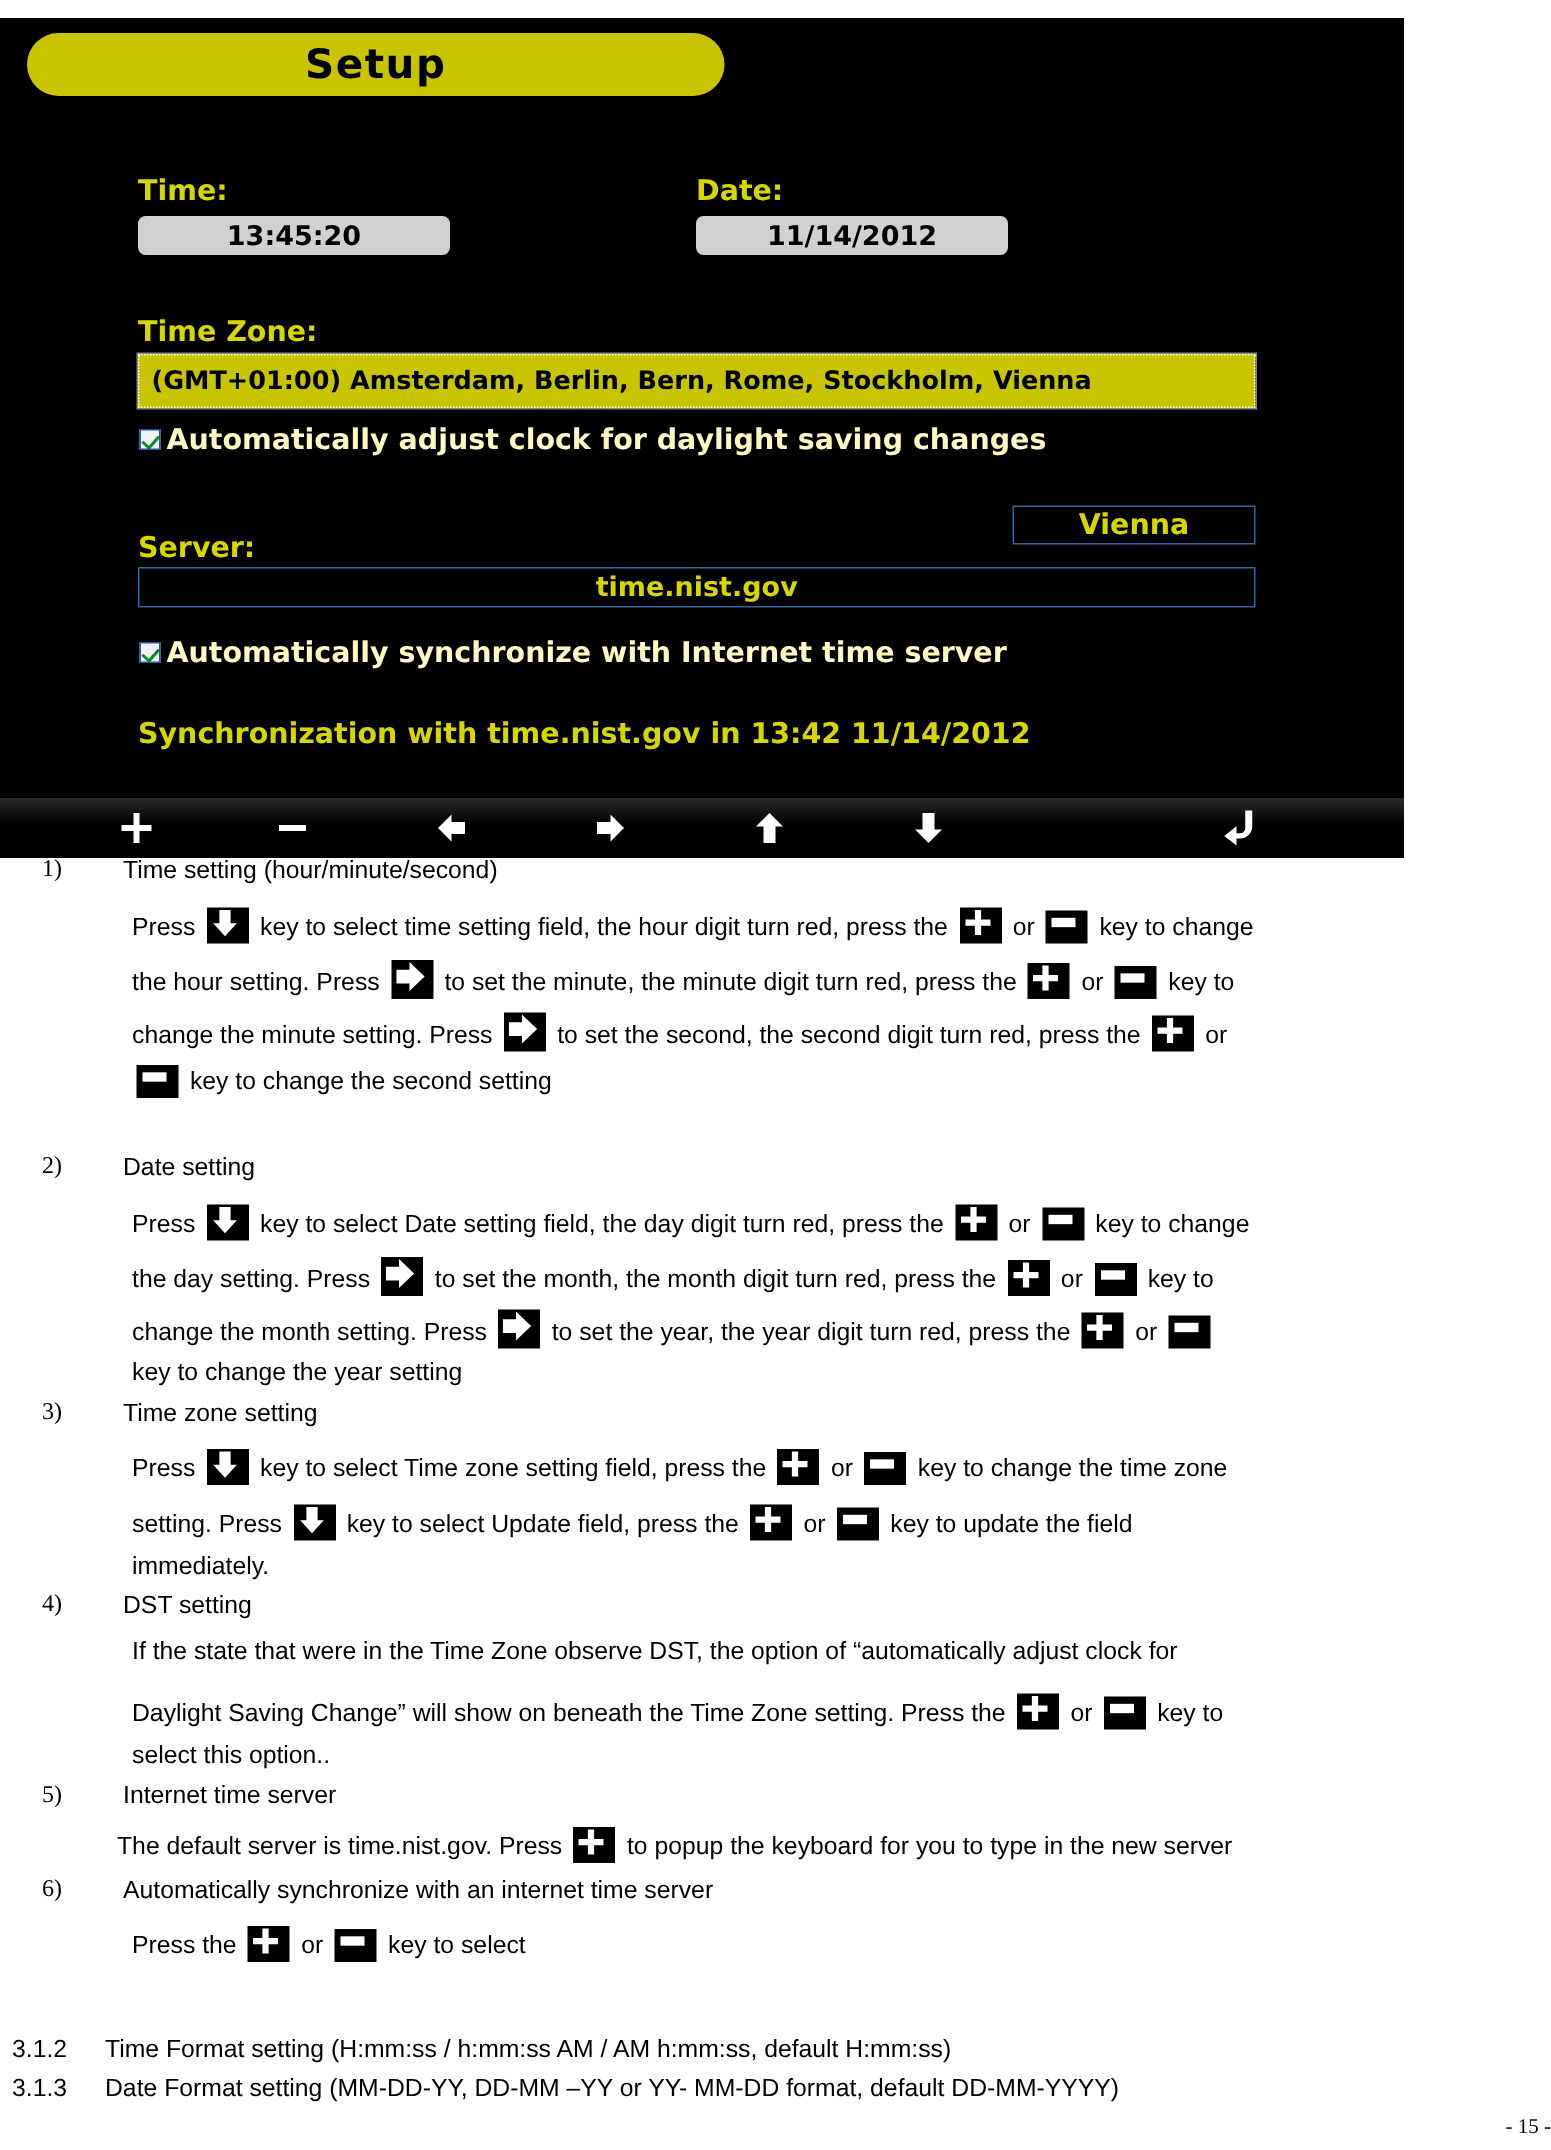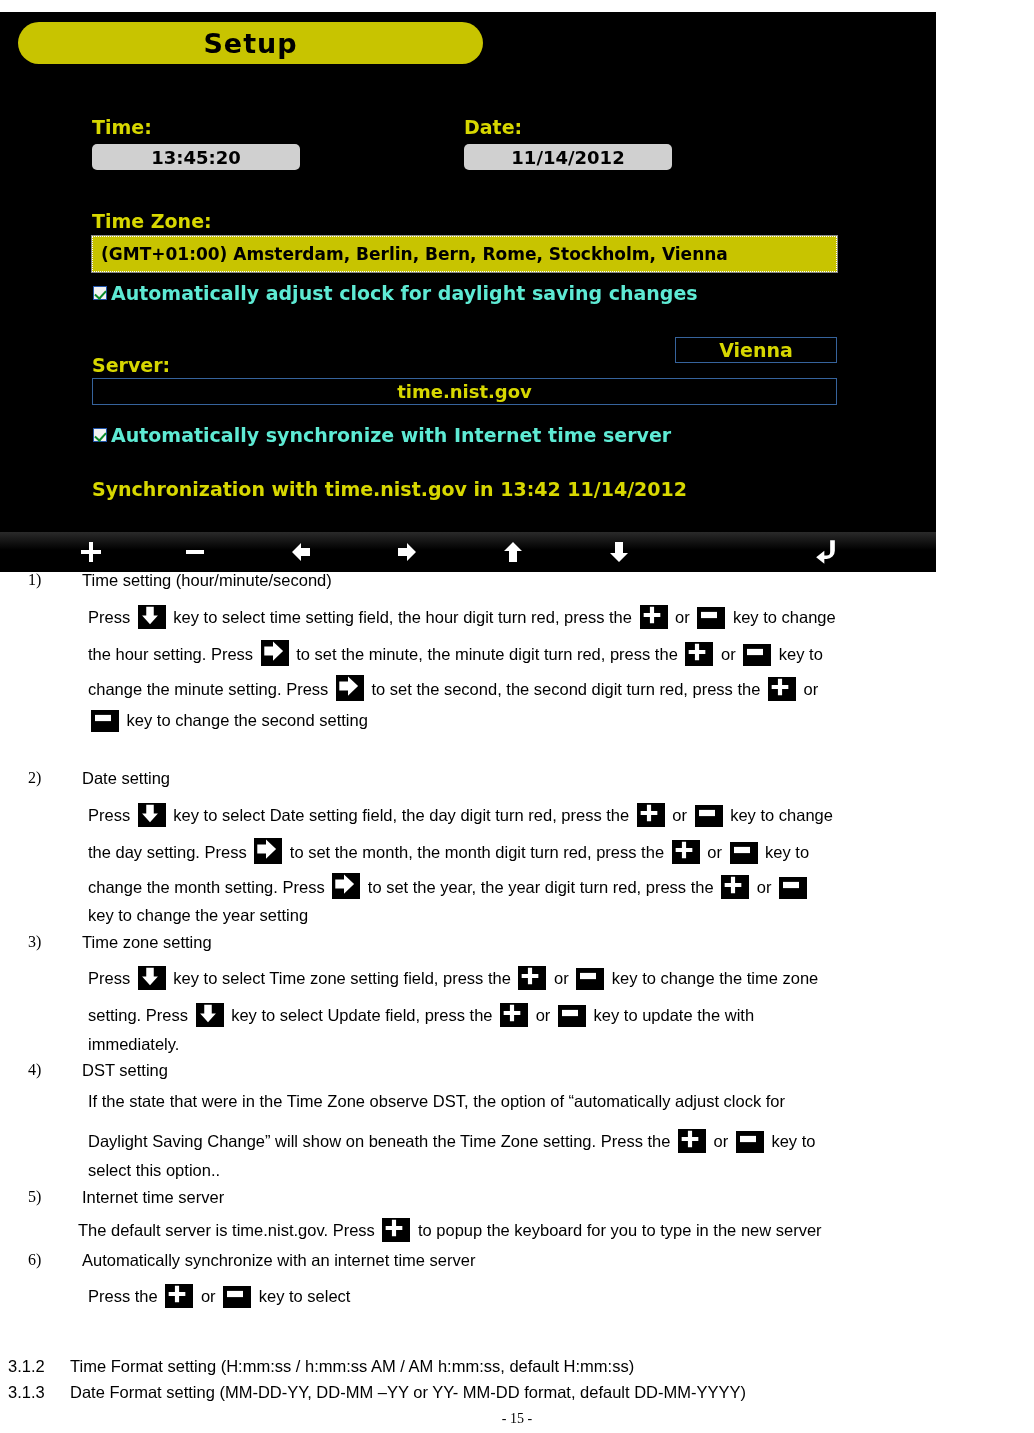--- a/index.html
+++ b/index.html
@@ -62,21 +62,21 @@
     display:flex; align-items:center;
     padding-left:8px;
     color:#000; font-size:17px; font-weight:bold;
     font-family:"DejaVu Sans", sans-serif;
     white-space:nowrap;
   }
 
   .chkrow {
     position:absolute;
     display:flex; align-items:center;
-    color:#5eead4; font-size:19px; font-weight:bold;
+    color:#fef9c3; font-size:19px; font-weight:bold;
     font-family:"DejaVu Sans", sans-serif;
     white-space:nowrap;
     text-align:center;
   }
   .checkbox {
     width:14px; height:14px;
     background:#f2f2f2;
     border:1px solid #2255aa;
     margin-right:4px;
     position:relative;
@@ -178,21 +178,21 @@
   .sec {
     position:absolute;
     font-size:16.5px;
     white-space:nowrap;
   }
   .sec .snum { display:inline-block; width:62px; }
 
   .pagenum {
     position:absolute;
     left:0; width:1034px;
-    text-align:center;
+    text-align:right;
     font-family:"Liberation Serif", serif;
     font-size:14px;
   }
 </style>
 </head>
 <body>
 
 <div id="device">
 
   <div class="title-pill">Setup</div>
@@ -326,21 +326,21 @@
             <path d="M9.5 2h5v7.5H22v5h-7.5V22h-5v-7.5H2v-5h7.5z"></path>
           </svg></span><span> or </span><span class="ki minus"><svg viewBox="0 0 24 18" width="24" height="16">
             <rect x="3" y="5.5" width="18" height="7"></rect>
           </svg></span><span> key to change the time zone</span></span>
     <span class="para" style="left:88px; top:443px;"><span>setting.  Press  </span><span class="ki down"><svg viewBox="0 0 24 24" width="24" height="20">
             <path d="M12 23 2.5 12.5H7.5V2h9v10.5h5z"></path>
           </svg></span><span>  key  to  select  Update  field,  press  the  </span><span class="ki plus"><svg viewBox="0 0 24 24" width="24" height="20">
             <path d="M9.5 2h5v7.5H22v5h-7.5V22h-5v-7.5H2v-5h7.5z"></path>
           </svg></span><span>  or  </span><span class="ki minus"><svg viewBox="0 0 24 18" width="24" height="16">
             <rect x="3" y="5.5" width="18" height="7"></rect>
-          </svg></span><span>  key  to  update  the  with</span></span>
+          </svg></span><span>  key  to  update  the  field</span></span>
     <span class="para" style="left:88px; top:474px;"><span>immediately.</span></span>
   </div>
 
   <div class="item">
     <span class="num" style="top:500px;">4)</span>
     <span class="head" style="top:500px;">DST setting</span>
     <span class="para" style="left:88px; top:531px;"><span>If  the  state  that  were  in  the  Time  Zone  observe  DST,  the  option  of  “automatically  adjust  clock  for</span></span>
     <span class="para" style="left:88px; top:569px;"><span>Daylight Saving Change” will show on beneath the Time Zone setting. Press the </span><span class="ki plus"><svg viewBox="0 0 24 24" width="24" height="20">
             <path d="M9.5 2h5v7.5H22v5h-7.5V22h-5v-7.5H2v-5h7.5z"></path>
           </svg></span><span> or </span><span class="ki minus"><svg viewBox="0 0 24 18" width="24" height="16">

